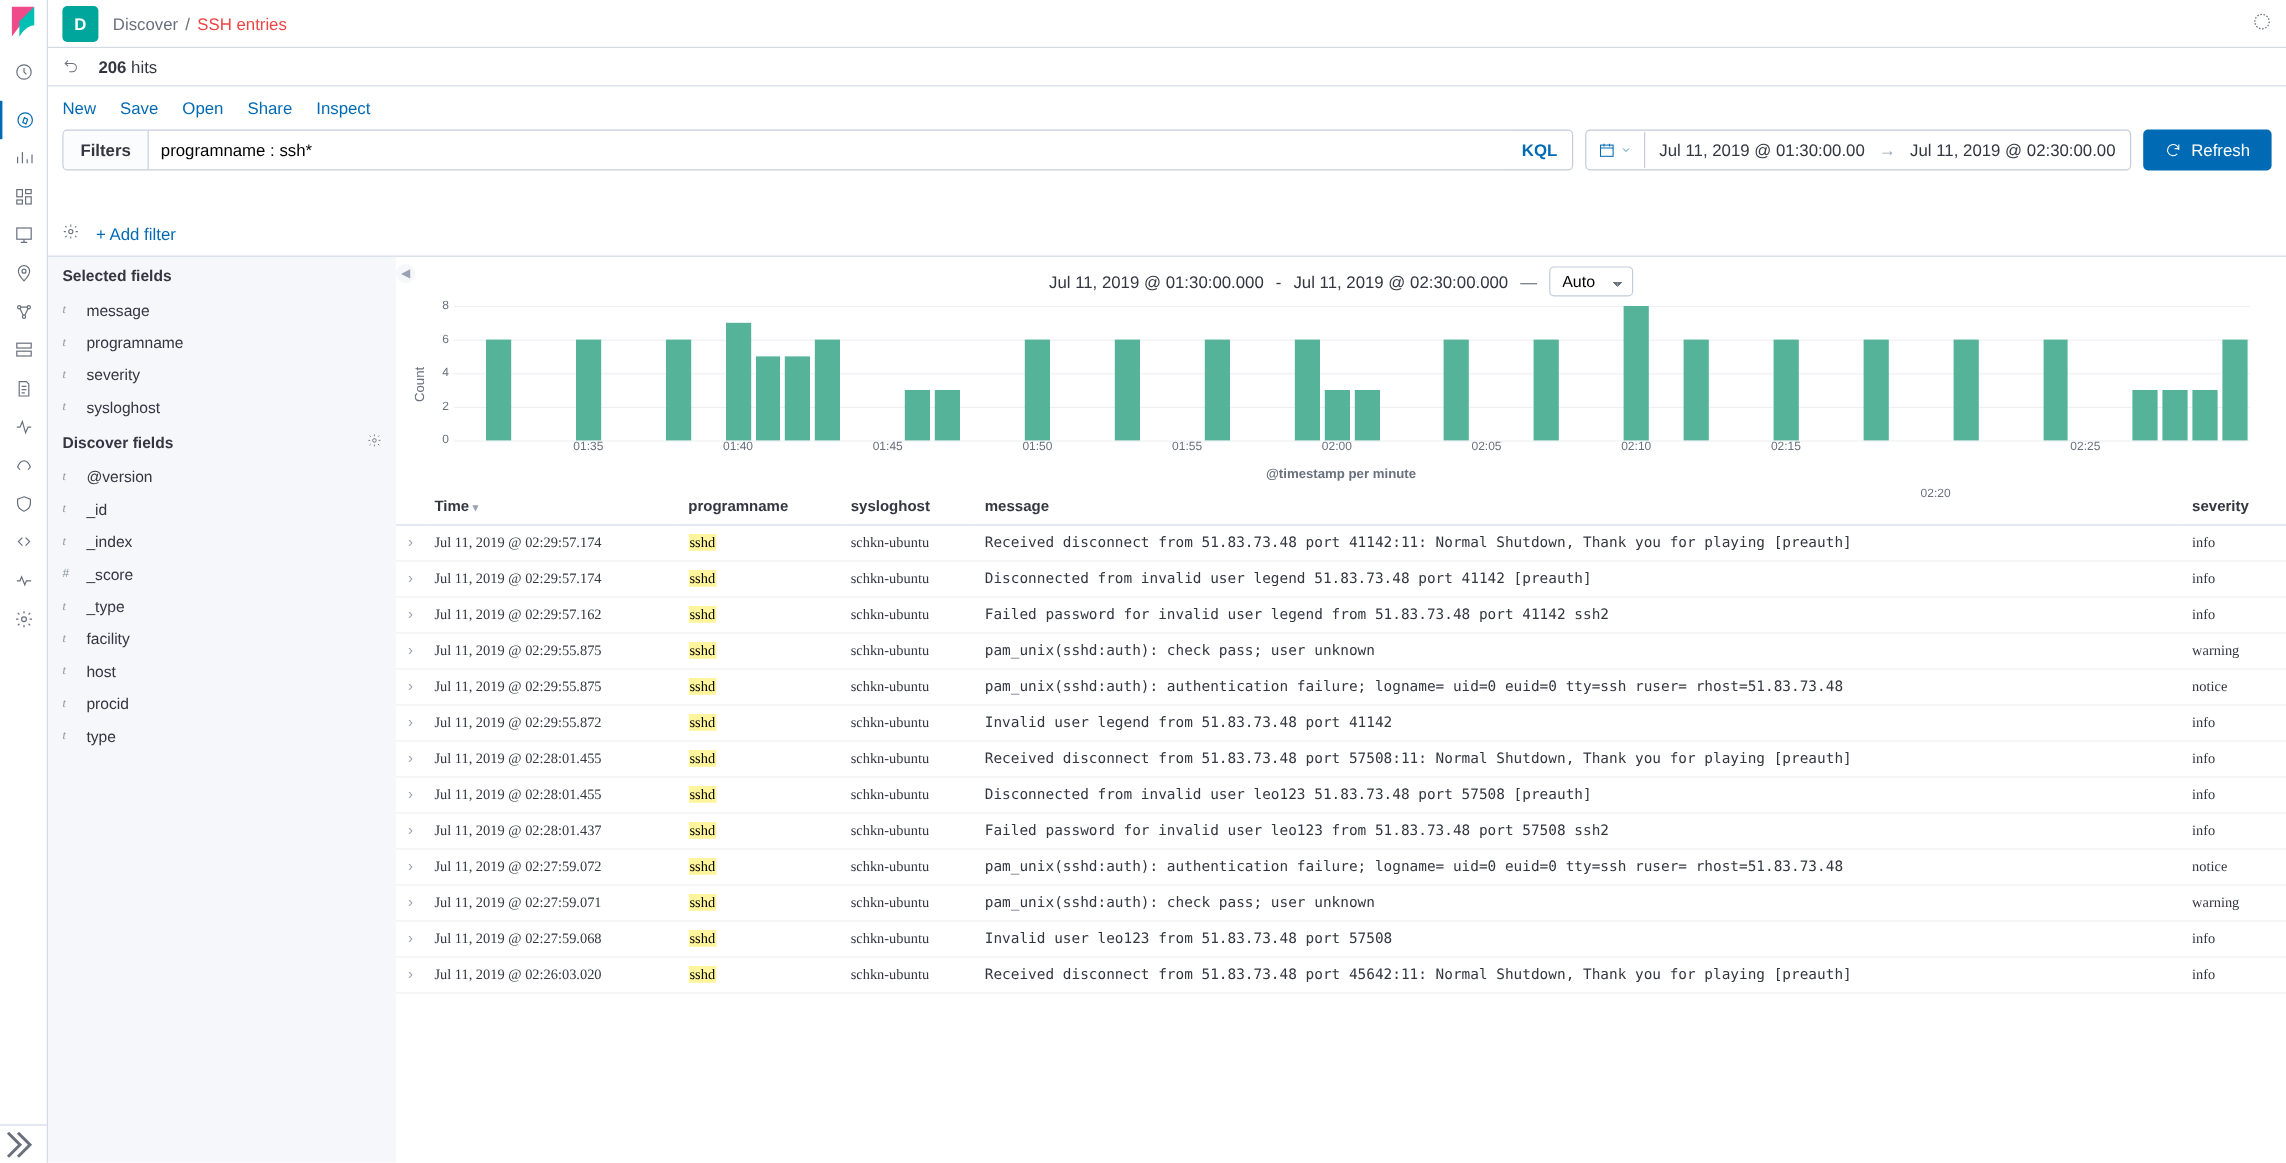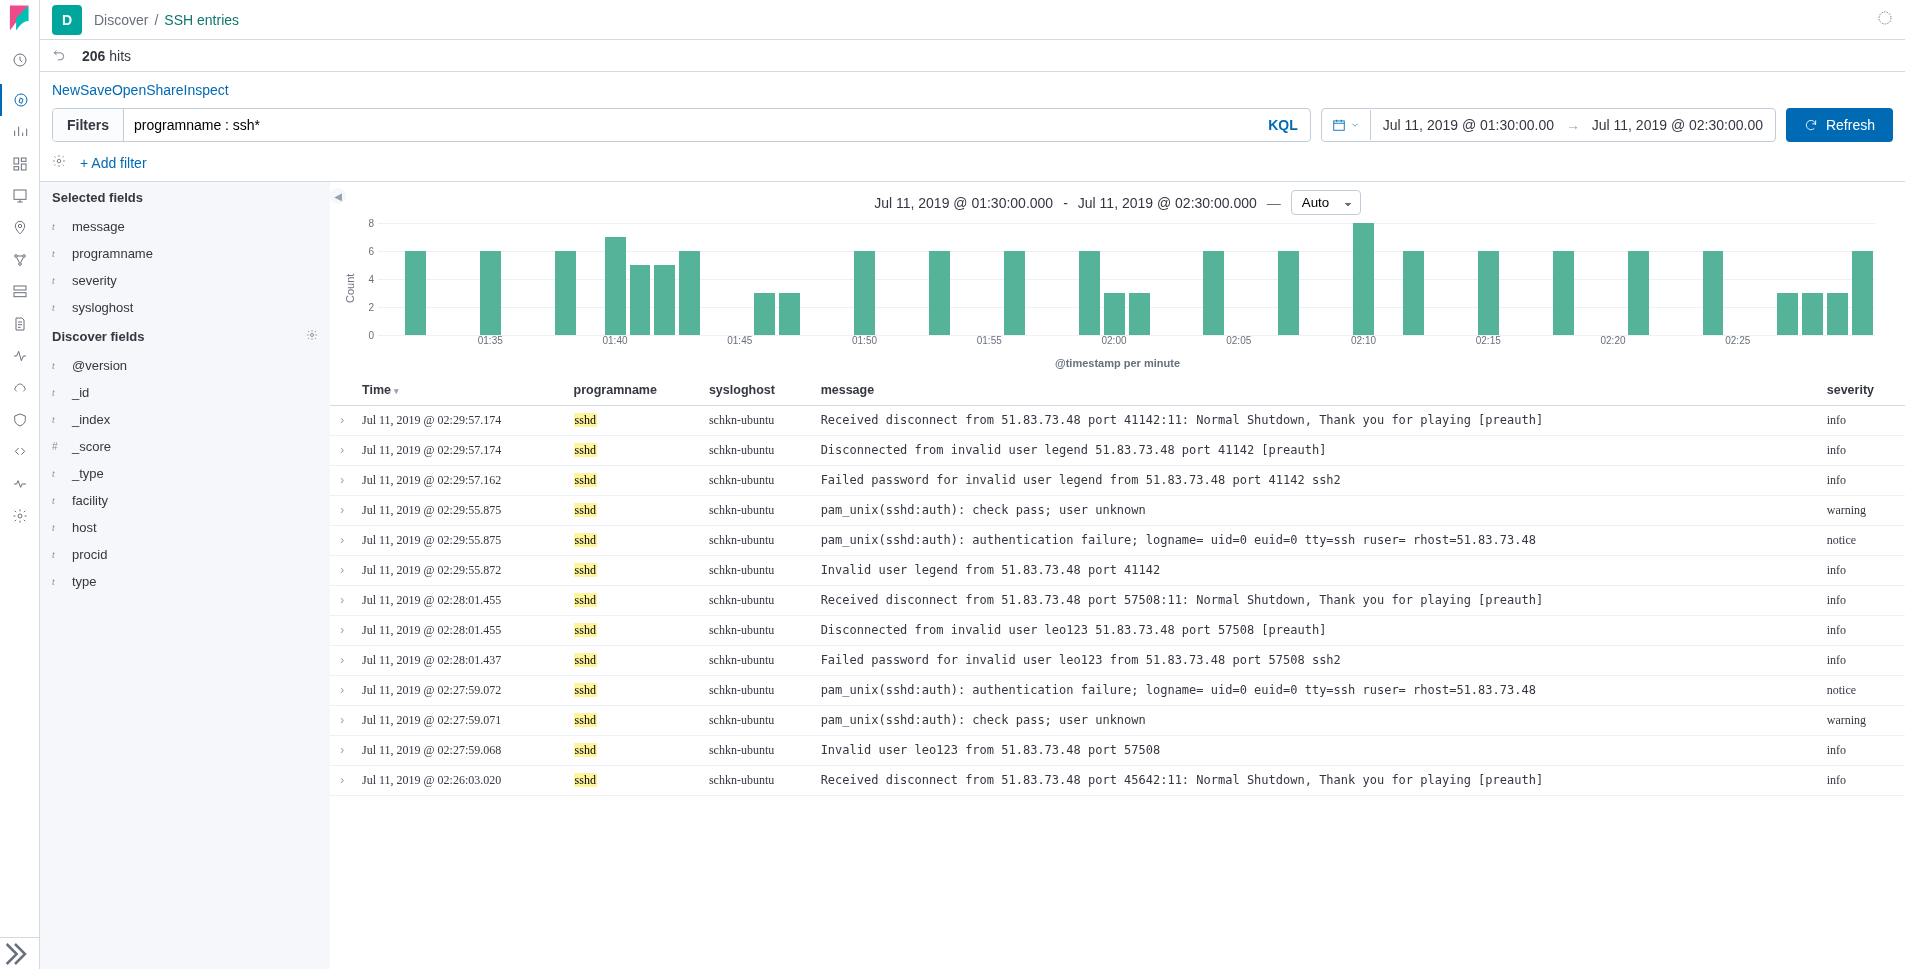--- a/index.html
+++ b/index.html
@@ -25,37 +25,37 @@
 .topbar .crumb.sep { margin: 0 6px; }
 .topbar .spacer { flex:1; }
 .topbar .globe { color:#69707d; }
 
 
 .hitbar { height: 32px; border-bottom: 1px solid #d3dae6; display:flex; align-items:center; padding: 0 12px; }
 .hitbar .undo { margin-right: 16px; color:#69707d; cursor:pointer; }
 .hitbar .hits .n { font-weight:700; }
 
 
-.toolbar { height: 36px; display:flex; align-items:center; padding: 0 12px; }
+.toolbar { height: 36px; display:flex; align-items:center; padding: 0 12px; gap: 20px; }
 .toolbar a { color: #006bb4; cursor: pointer; font-size: 14px; }
 
 
 .querybar-row { display:flex; align-items:stretch; padding: 0 12px 8px 12px; gap: 10px; }
 .querybar { flex:1; display:flex; border: 1px solid #c3ccd9; border-radius: 4px; overflow:hidden; background:#fff; }
 .querybar .label { padding: 8px 14px; border-right: 1px solid #c3ccd9; background:#fbfcfd; font-weight: 600; }
 .querybar input { flex:1; border:none; outline:none; padding: 8px 10px; font-size:14px; }
 .querybar .kql { padding: 8px 12px; color:#006bb4; font-weight:600; cursor:pointer; }
 .daterange { display:flex; align-items:center; border:1px solid #c3ccd9; border-radius:4px; background:#fff; }
 .daterange .cal { padding: 8px 10px; border-right:1px solid #c3ccd9; color:#006bb4; display:flex; align-items:center; gap:4px; cursor:pointer; }
 .daterange .range { padding: 8px 12px; color:#343741; }
 .daterange .arrow { margin: 0 8px; color:#98a2b3; }
 .refresh-btn { background:#006bb4; color:#fff; border:none; border-radius:4px; padding: 0 18px; display:flex; align-items:center; gap:8px; cursor:pointer; font-size:14px; }
 
 
-.filter-row { padding: 4px 12px 10px 12px; display:flex; align-items:center; gap: 14px; border-bottom: 1px solid #d3dae6; }
+.filter-row { padding: 4px 12px 10px 12px; display:flex; align-items:center; gap: 14px; border-bottom: 1px solid #d3dae6; margin-top: 32px; }
 .filter-row .gear { color:#69707d; cursor:pointer; }
 .filter-row .add { color:#006bb4; cursor:pointer; }
 
 
 .body { flex:1; display:flex; overflow:hidden; }
 
 
 .fieldpanel { width: 290px; background:#f5f7fa; display:flex; flex-direction:column; overflow-y:auto; font-size:13px; }
 .fieldpanel .idxpat { background:#1a1c21; color:#fff; padding: 8px 12px; font-weight:700; }
 .fieldpanel .section { padding: 8px 12px; font-weight:700; }
@@ -205,21 +205,21 @@
         </svg>
       </div>
   </div>
 
   <div class="main">
 
     <div class="topbar">
       <div class="d-icon">D</div>
       <span class="crumb">Discover</span>
       <span class="crumb sep">/</span>
-      <span class="crumb" style="color:#0f766e">SSH entries</span>
+      <span class="crumb" style="color:#ef4444">SSH entries</span>
       <div class="spacer"></div>
       <span class="globe"><svg width="16" height="16" viewBox="0 0 24 24">
             <circle cx="12" cy="12" r="9" stroke-dasharray="2 2"></circle>
           </svg></span>
     </div>
 
     <div class="hitbar">
       <span class="undo"><svg width="14" height="14" viewBox="0 0 24 24">
             <path d="M4 10h10a6 6 0 110 12h-4"></path>
             <path d="M8 6l-4 4 4 4"></path>
@@ -436,21 +436,21 @@
             <div class="xaxis" id="xaxis">
                 <div class="xtick" style="left: 7.5%;">01:35</div>
                 <div class="xtick" style="left: 15.8333%;">01:40</div>
                 <div class="xtick" style="left: 24.1667%;">01:45</div>
                 <div class="xtick" style="left: 32.5%;">01:50</div>
                 <div class="xtick" style="left: 40.8333%;">01:55</div>
                 <div class="xtick" style="left: 49.1667%;">02:00</div>
                 <div class="xtick" style="left: 57.5%;">02:05</div>
                 <div class="xtick" style="left: 65.8333%;">02:10</div>
                 <div class="xtick" style="left: 74.1667%;">02:15</div>
-                <div class="xtick" style="left: 82.5%;">02:20</div>
+                <div class="xtick" style="left: 82.5%; margin-top: 39px;">02:20</div>
                 <div class="xtick" style="left: 90.8333%;">02:25</div>
               </div>
           </div>
         </div>
         <div class="xlabel">@timestamp per minute</div>
 
         <table class="dtable">
           <thead>
             <tr>
               <th style="width:24px"></th>

